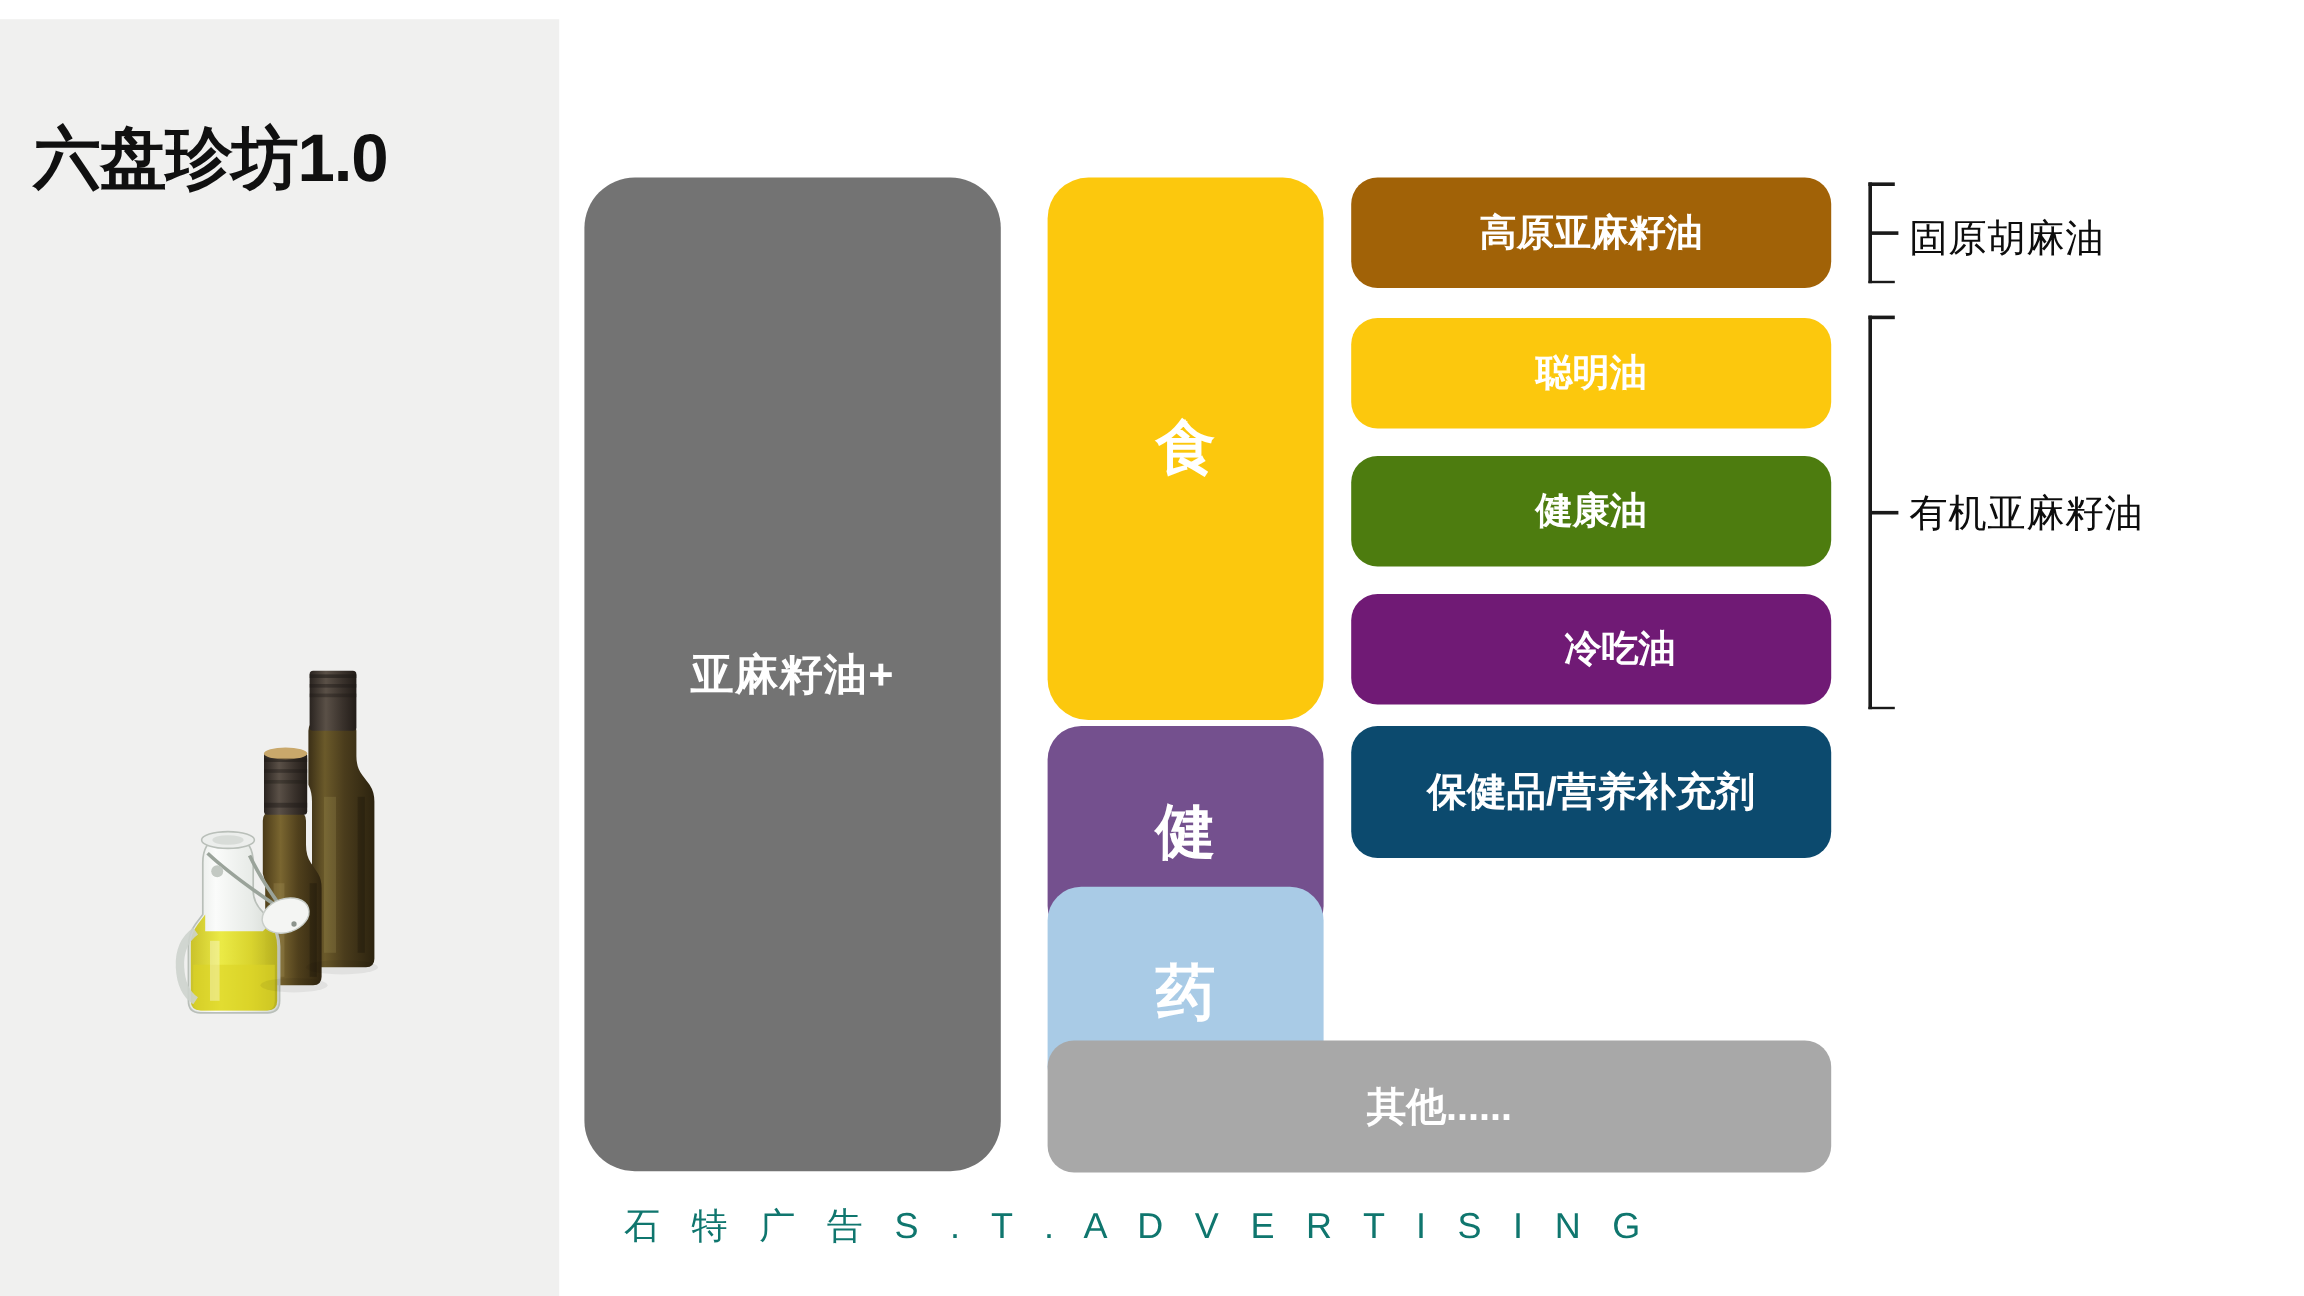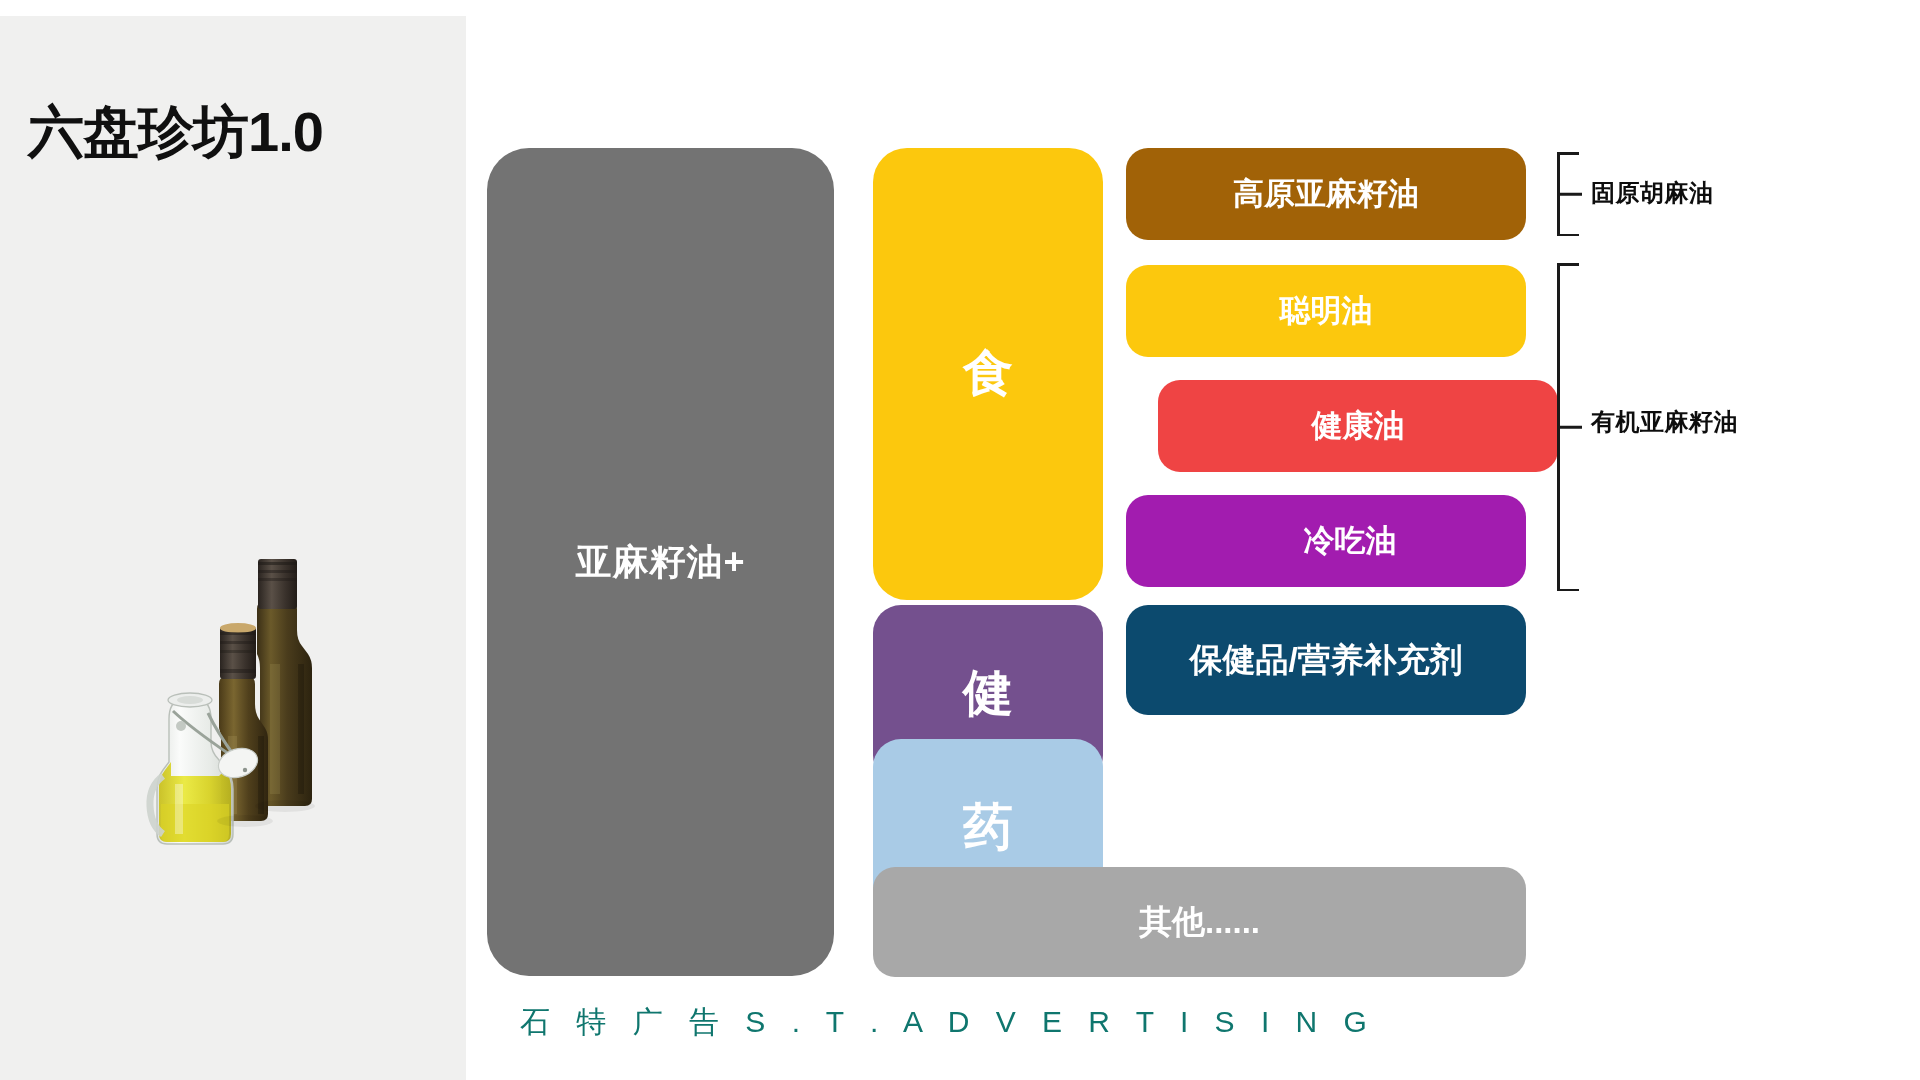--- a/index.html
+++ b/index.html
@@ -79,22 +79,22 @@
   
   .cat-box { left: 873px; width: 230px; border-radius: 28px; font-size: 50px; }
   #cat-shi  { top: 148px; height: 452px; background: #fcc80d; border-radius: 34px; }
   #cat-jian { top: 605px; height: 178px; background: #74508e; }
   #cat-yao  { top: 739px; height: 178px; background: #a9cbe6; }
 
   
   .sub-box { left: 1126px; width: 400px; height: 92px; border-radius: 22px; font-size: 31px; }
   #sub-gaoyuan { top: 148px; background: #a16207; }
   #sub-congming { top: 265px; background: #fcc80d; }
-  #sub-jiankang { top: 380px; background: #ef4444; margin-left: 32px; }
-  #sub-lengchi  { top: 495px; background: #a21caf; padding-left: 48px; }
+  #sub-jiankang { top: 380px; background: #4d7c0f; }
+  #sub-lengchi  { top: 495px; background: #701a75; padding-left: 48px; }
   #sub-baojian  { top: 605px; height: 110px; background: #0c4a6e; font-size: 33px; }
   #sub-yaopin   { top: 739px; height: 110px; background: #a9cbe6; font-size: 33px; }
 
   #other-box {
     left: 873px; top: 867px;
     width: 653px; height: 110px;
     background: #a8a8a8;
     border-radius: 22px;
     font-size: 33px;
   }
@@ -106,22 +106,22 @@
   .bracket-cap.top { top: 0; }
   .bracket-cap.bottom { bottom: 0; }
   .bracket-tick { position: absolute; left: -22px; top: 50%; width: 22px; height: 2.5px; background: #1a1a1a; transform: translateY(-50%); }
 
   #bracket-1 { left: 1557px; top: 152px; height: 84px; }
   #bracket-2 { left: 1557px; top: 263px; height: 328px; }
 
   .bracket-label {
     position: absolute;
     left: 1591px;
-    font-size: 24px;
-    font-weight: bold;
+    font-size: 32px;
+    font-weight: normal;
     color: #0d0d0d;
     white-space: nowrap;
     letter-spacing: 0.5px;
   }
   #bracket-label-1 { top: 177px; }
   #bracket-label-2 { top: 406px; }
 
   
   #footer {
     position: absolute;

